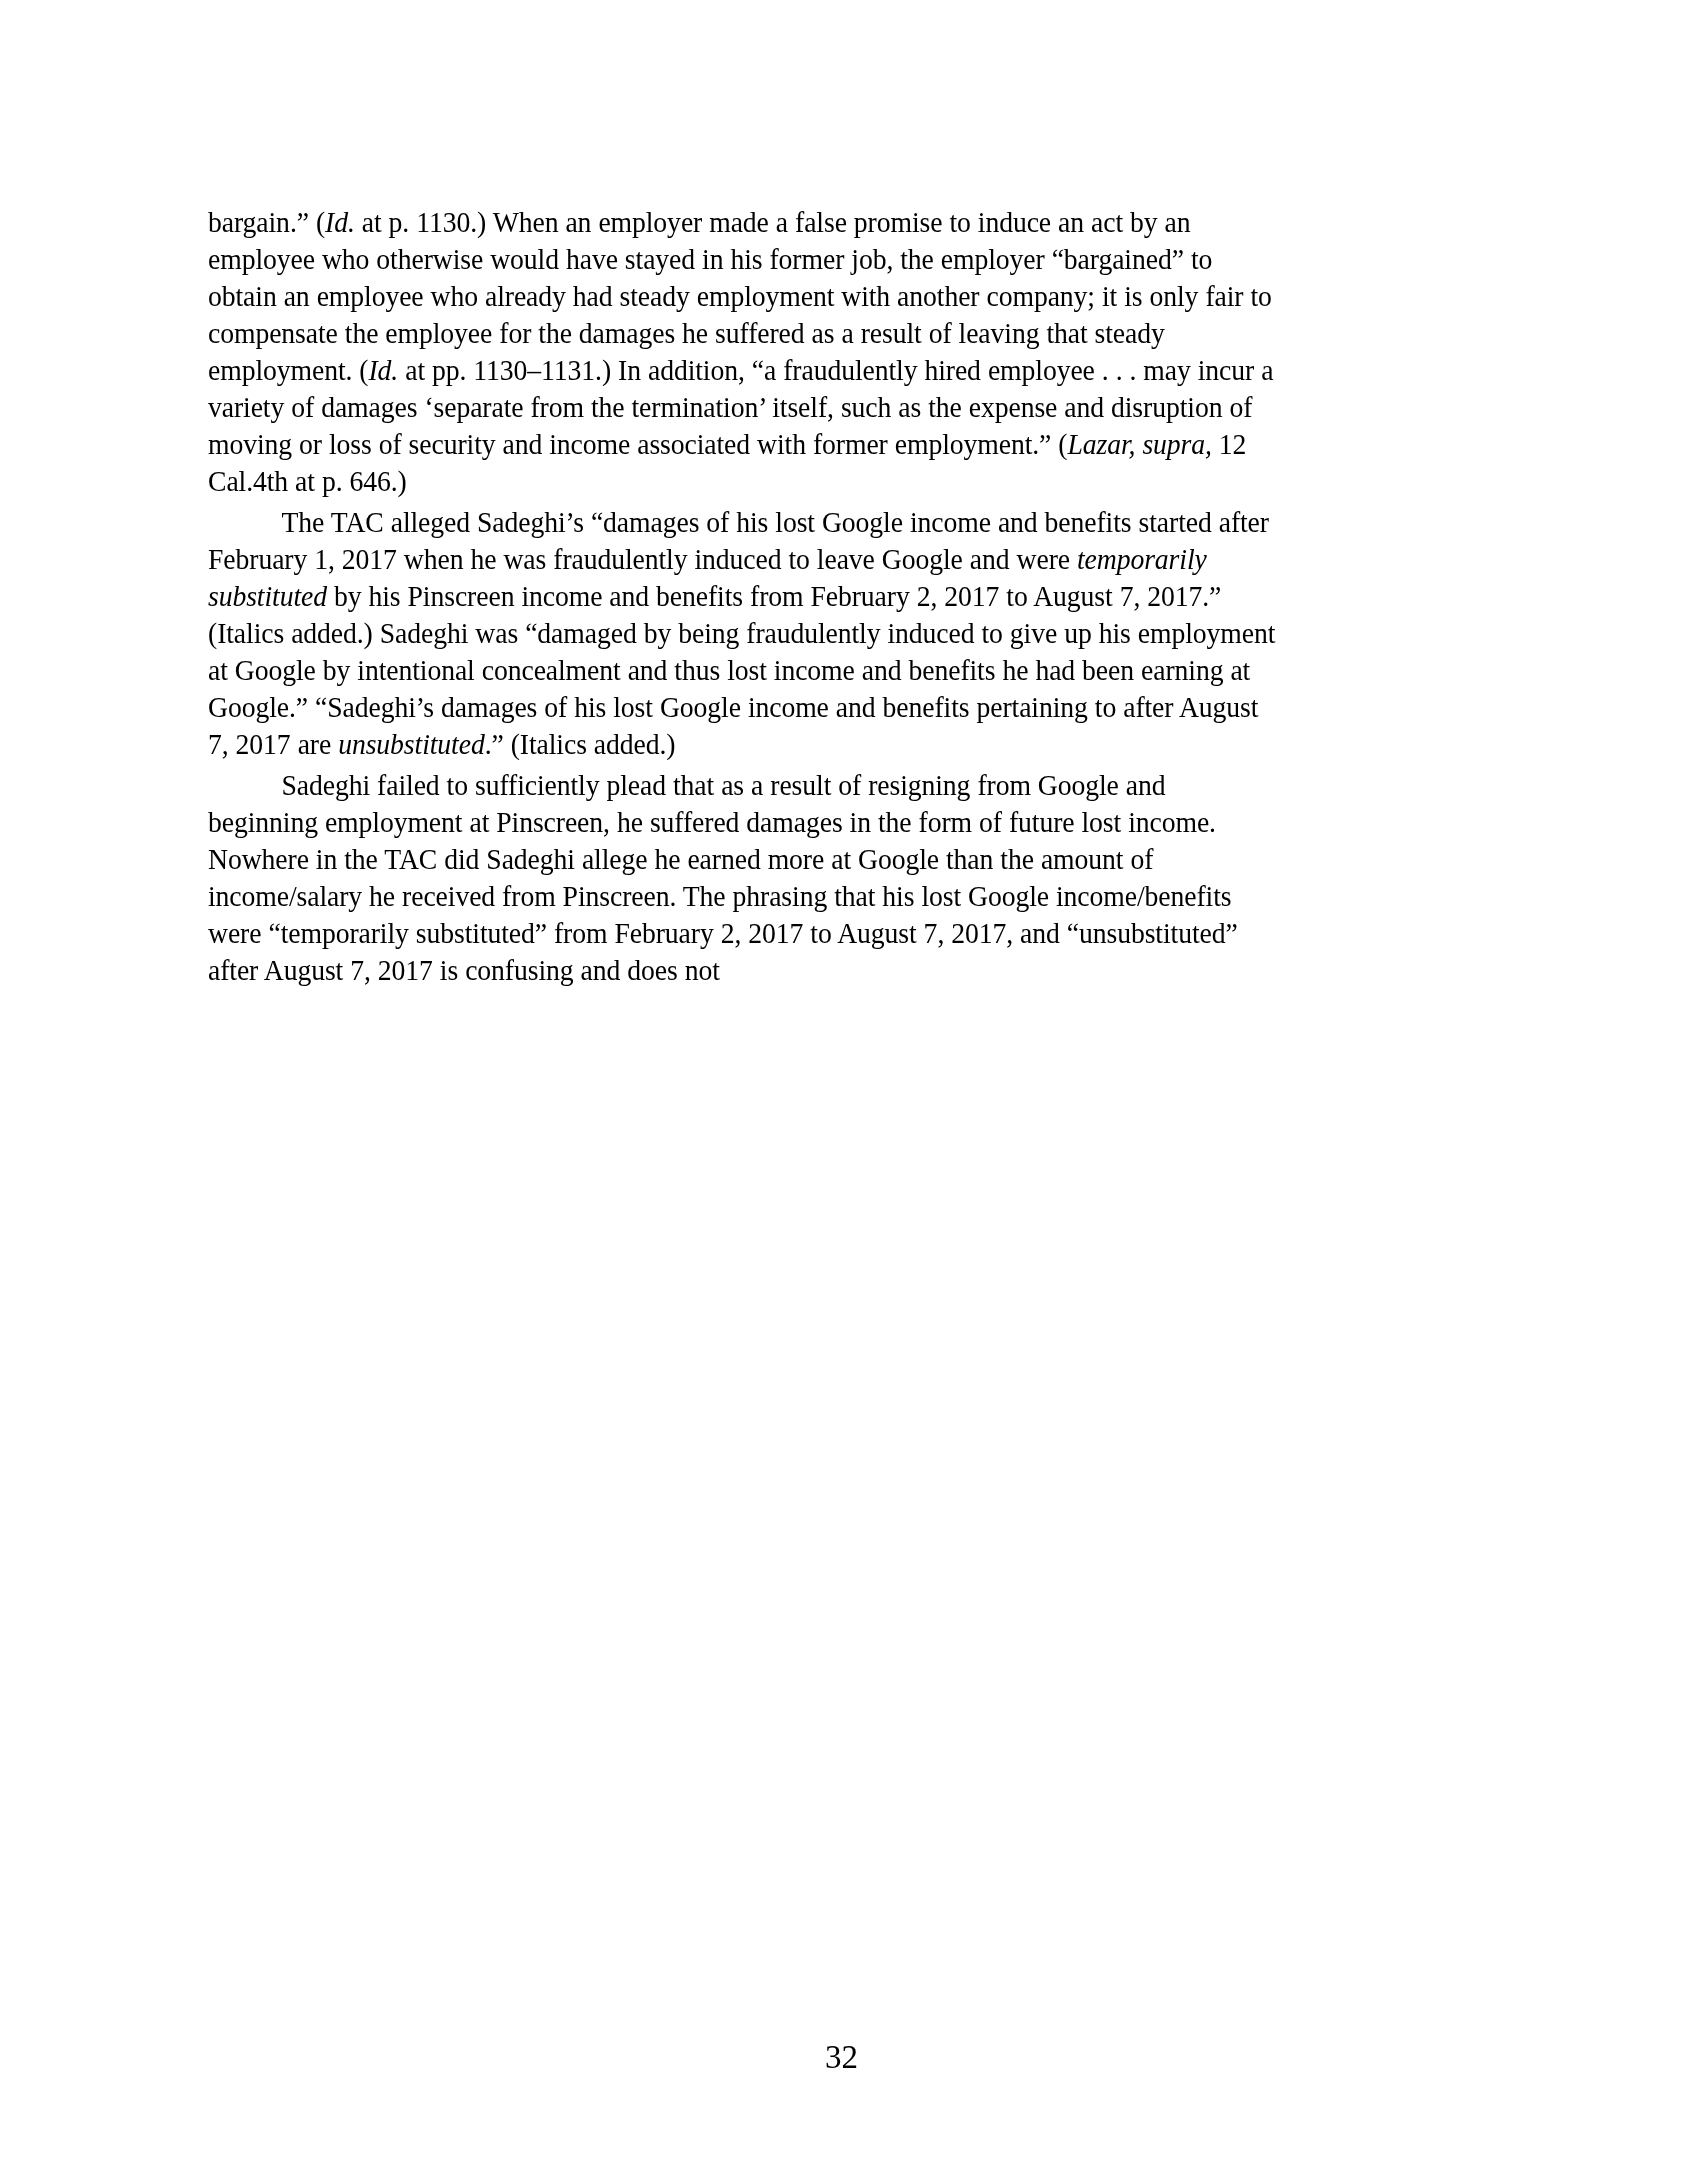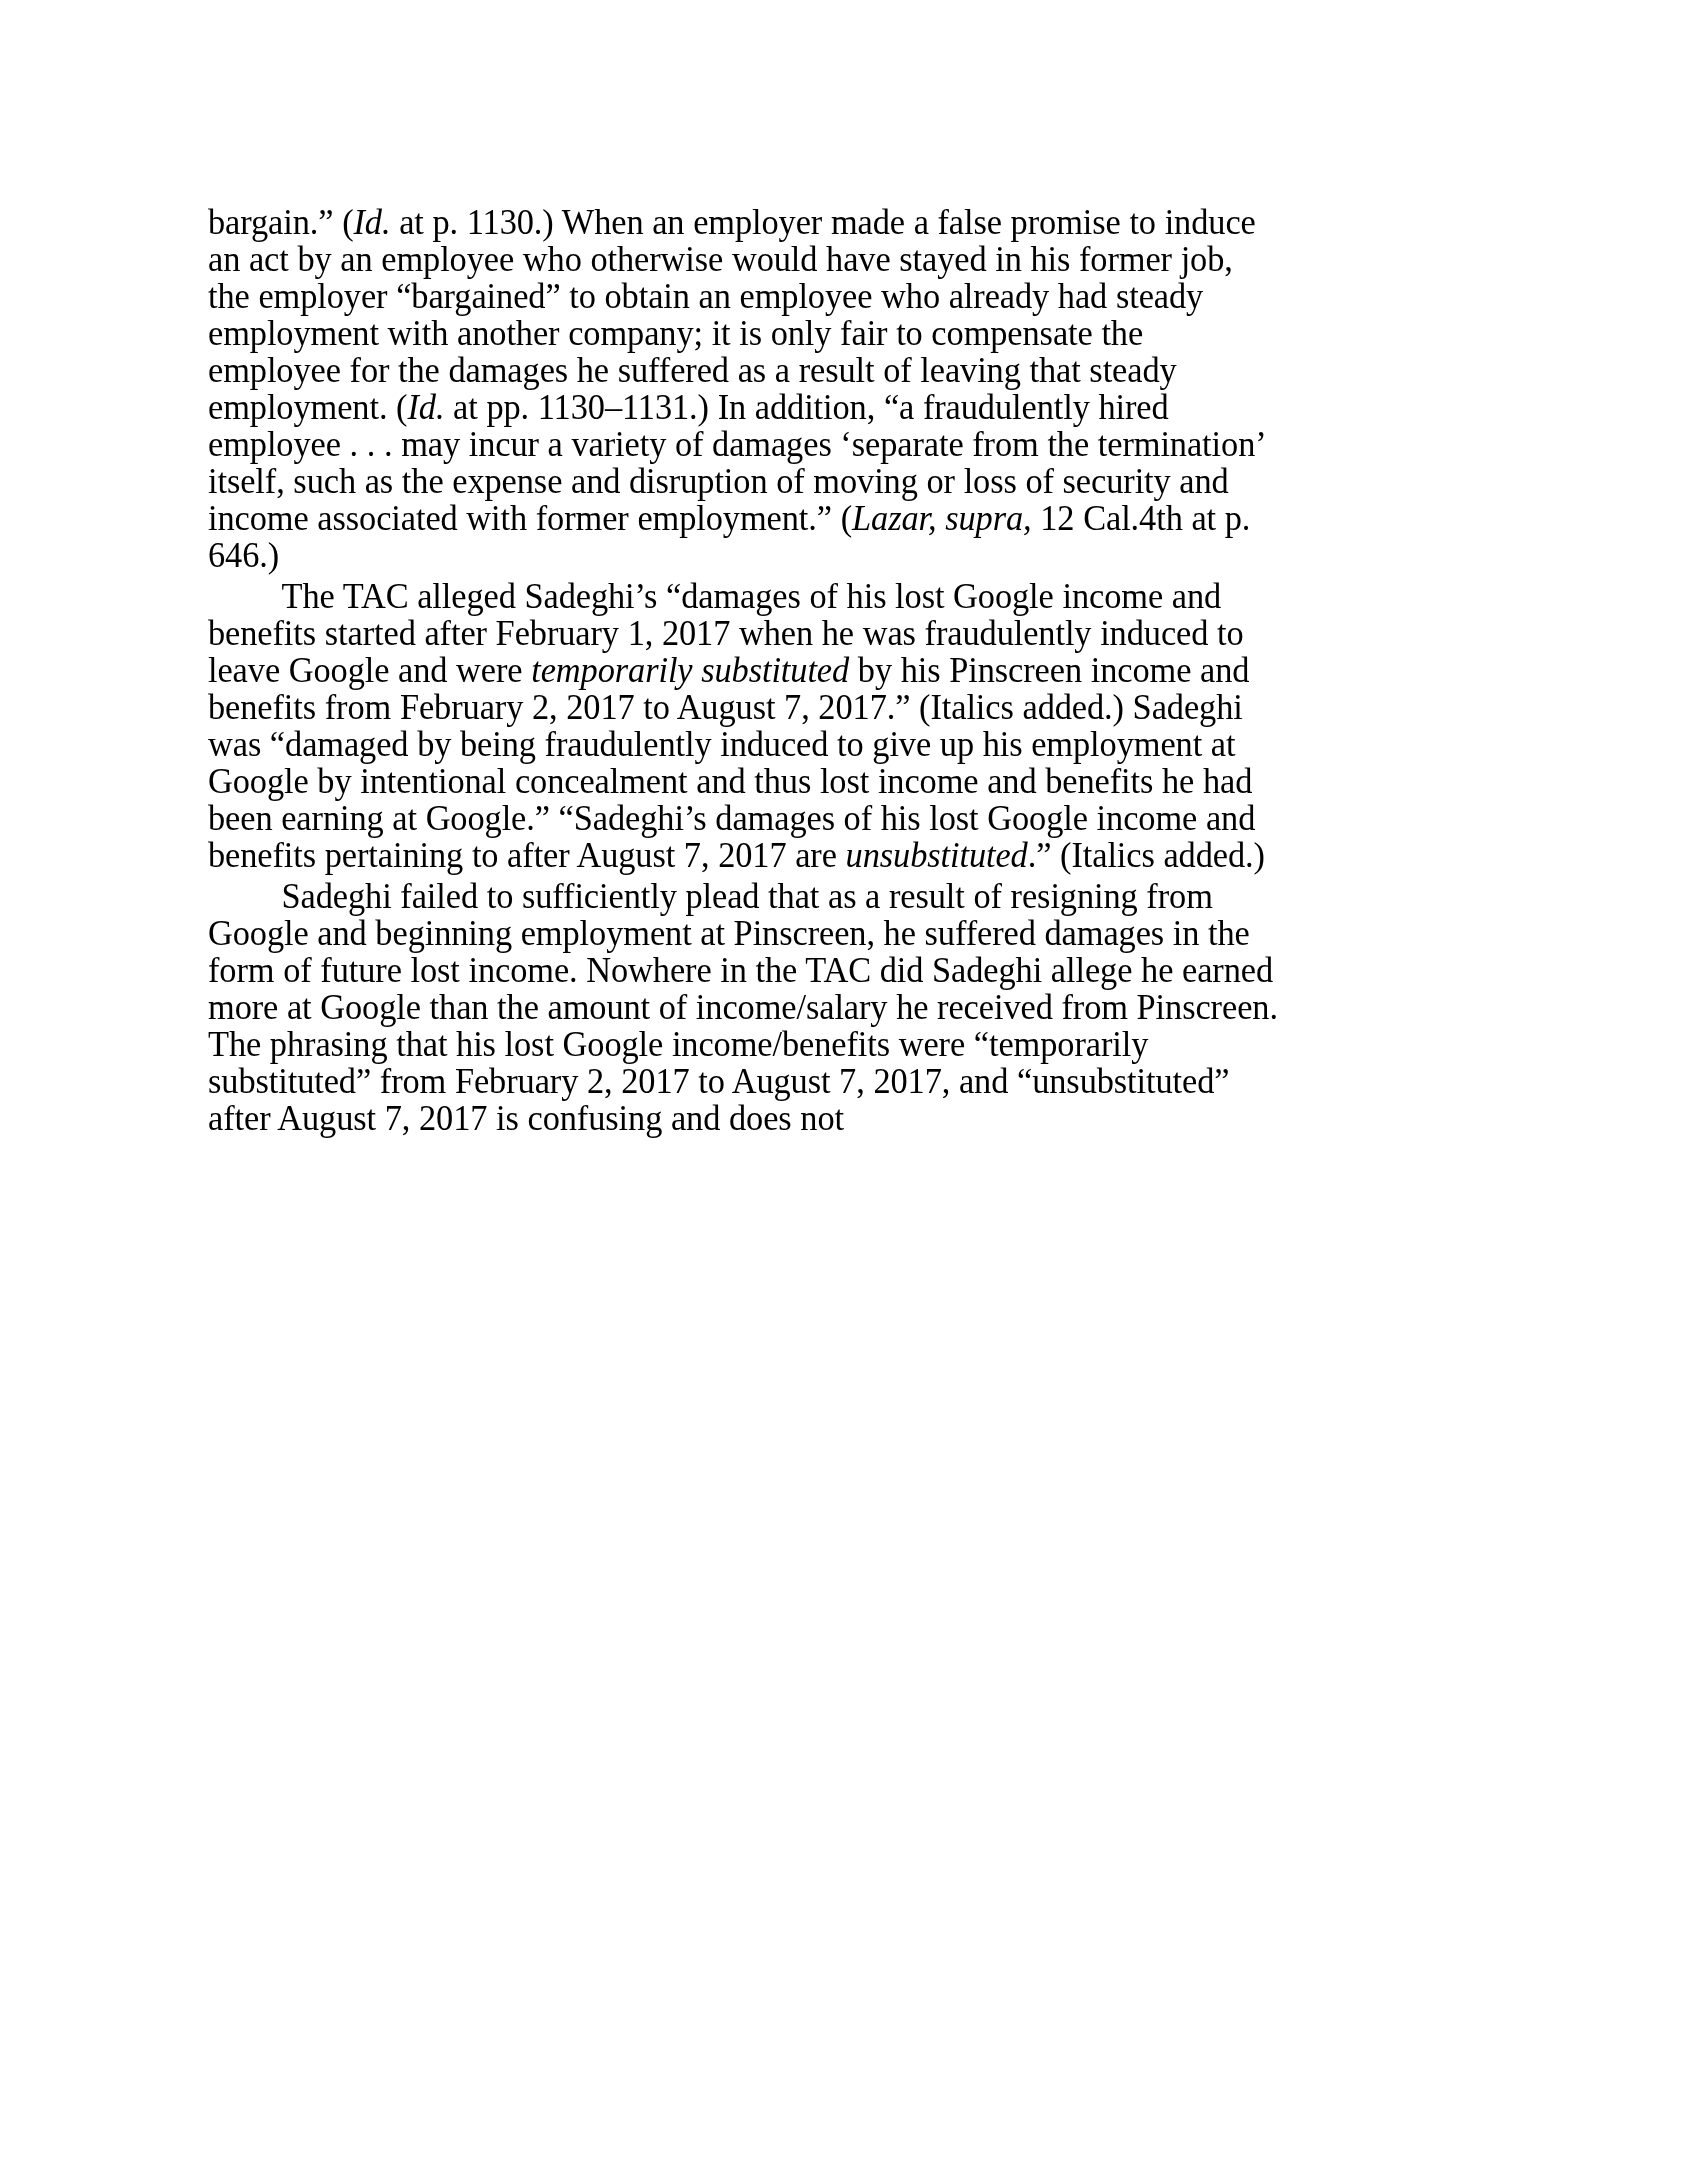--- a/index.html
+++ b/index.html
@@ -21,21 +21,21 @@
     box-sizing: border-box;
   }
   .text-block {
     position: absolute;
     left: 208px;
     top: 204px;
     width: 1074px;
   }
   .para {
     margin: 0;
-    font-size: 36px;
+    font-size: 29px;
     line-height: 37px;
     text-align: left;
     letter-spacing: -0.1px;
     word-spacing: 0.2px;
     
     transform-origin: left top;
   }
   .para + .para {
     margin-top: 4px;
   }
@@ -85,15 +85,18 @@
       </p>
 
     <p class="para indent">
         <span class="condense">
       <span>Sadeghi failed to sufficiently plead that as a result of resigning from Google and beginning employment at Pinscreen, he suffered damages in the form of future lost income.  Nowhere in the TAC did Sadeghi allege he earned more at Google than the amount of income/salary he received from Pinscreen.  The phrasing that his lost Google income/benefits were “temporarily substituted” from February 2, 2017 to August 7, 2017, and “unsubstituted” after August 7, 2017 is confusing and does not</span>
     </span>
       </p>
 
   </div>
 
+  <div class="page-number">
+    <span class="pn-inner">32</span>
+  </div>
 
 </div>
 
 
 </body></html>

